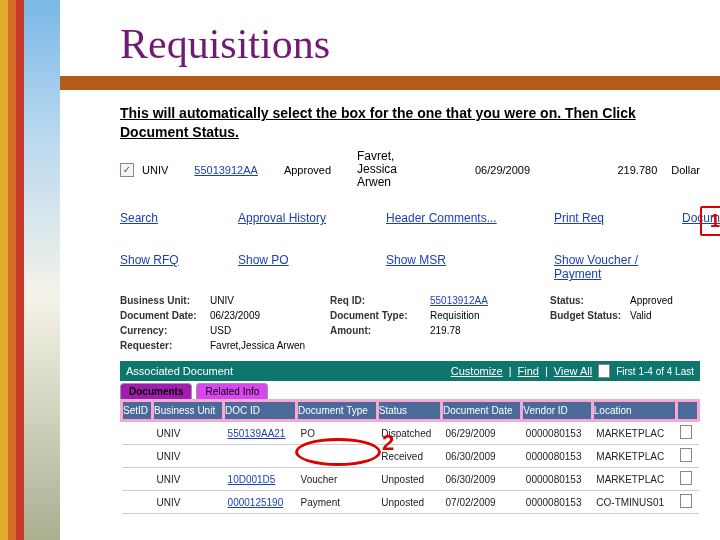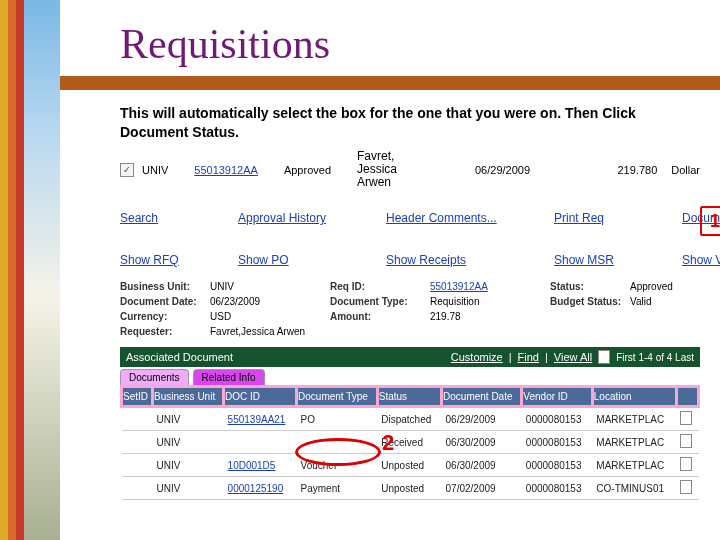--- a/index.html
+++ b/index.html
@@ -50,20 +50,21 @@
   .title-underline {
     height: 14px;
     background: #b35b1a;
     margin: 8px -20px 14px -60px;
   }
   .instr {
     font-size: 14px;
     font-weight: bold;
     line-height: 1.35;
     margin: 0 0 6px 0;
+    text-decoration: underline;
   }
   .row1 {
     display:flex;
     align-items:center;
     font-size:11px;
     gap:8px;
     padding:2px 0 4px 0;
   }
   .row1 .bu { color:#000; }
   .row1 .rid { color:#1a3fb8; margin-left:18px;}
@@ -104,21 +105,21 @@
   }
   .dr {
     display:grid;
     grid-template-columns: 90px 120px 100px 120px 80px 80px;
     padding:2px 0;
   }
   .dr .lbl { font-weight:bold; color:#333;}
   .dr .val { color:#000; }
   .dr .link { color:#1a3fb8; text-decoration:underline;}
   .assoc-hdr {
-    background:#14532d;
+    background:#0f766e;
     color:#fff;
     font-size:11px;
     padding:3px 6px;
     display:flex;
     align-items:center;
     justify-content:space-between;
     margin-top:8px;
   }
   .assoc-hdr .right { display:flex; gap:6px; align-items:center;}
   .assoc-hdr a { color:#fff; text-decoration:underline;}
@@ -129,21 +130,21 @@
     font-size:10px;
     margin-top:2px;
   }
   .tab {
     border:1px solid #999;
     border-bottom:none;
     padding:2px 8px;
     background:#d946ef;
     border-radius:4px 4px 0 0;
   }
-  .tab.active { background:#f0abfc; font-weight:normal;}
+  .tab.active { background:#a21caf; font-weight:bold;}
   table.assoc {
     width:100%;
     border-collapse:collapse;
     font-size:10px;
   }
   table.assoc th {
     background:#4a6a9a;
     color:#fff;
     text-align:left;
     padding:3px 0;
@@ -203,21 +204,20 @@
   </div>
 
   <div class="linkrow">
     <a>Search</a>
     <a>Approval History</a>
     <a>Header Comments...</a>
     <a>Print Req</a>
     <a>Document Status</a>
     <a>Show RFQ</a>
     <a>Show PO</a>
-    <a>Show Receipts</a>
     <a>Show MSR</a>
     <a>Show Voucher / Payment</a>
     <div class="callout1">1</div>
   </div>
 
 
   <div class="detail-block">
     <div class="dr">
       <span class="lbl">Business Unit:</span>
       <span class="val">UNIV</span>

